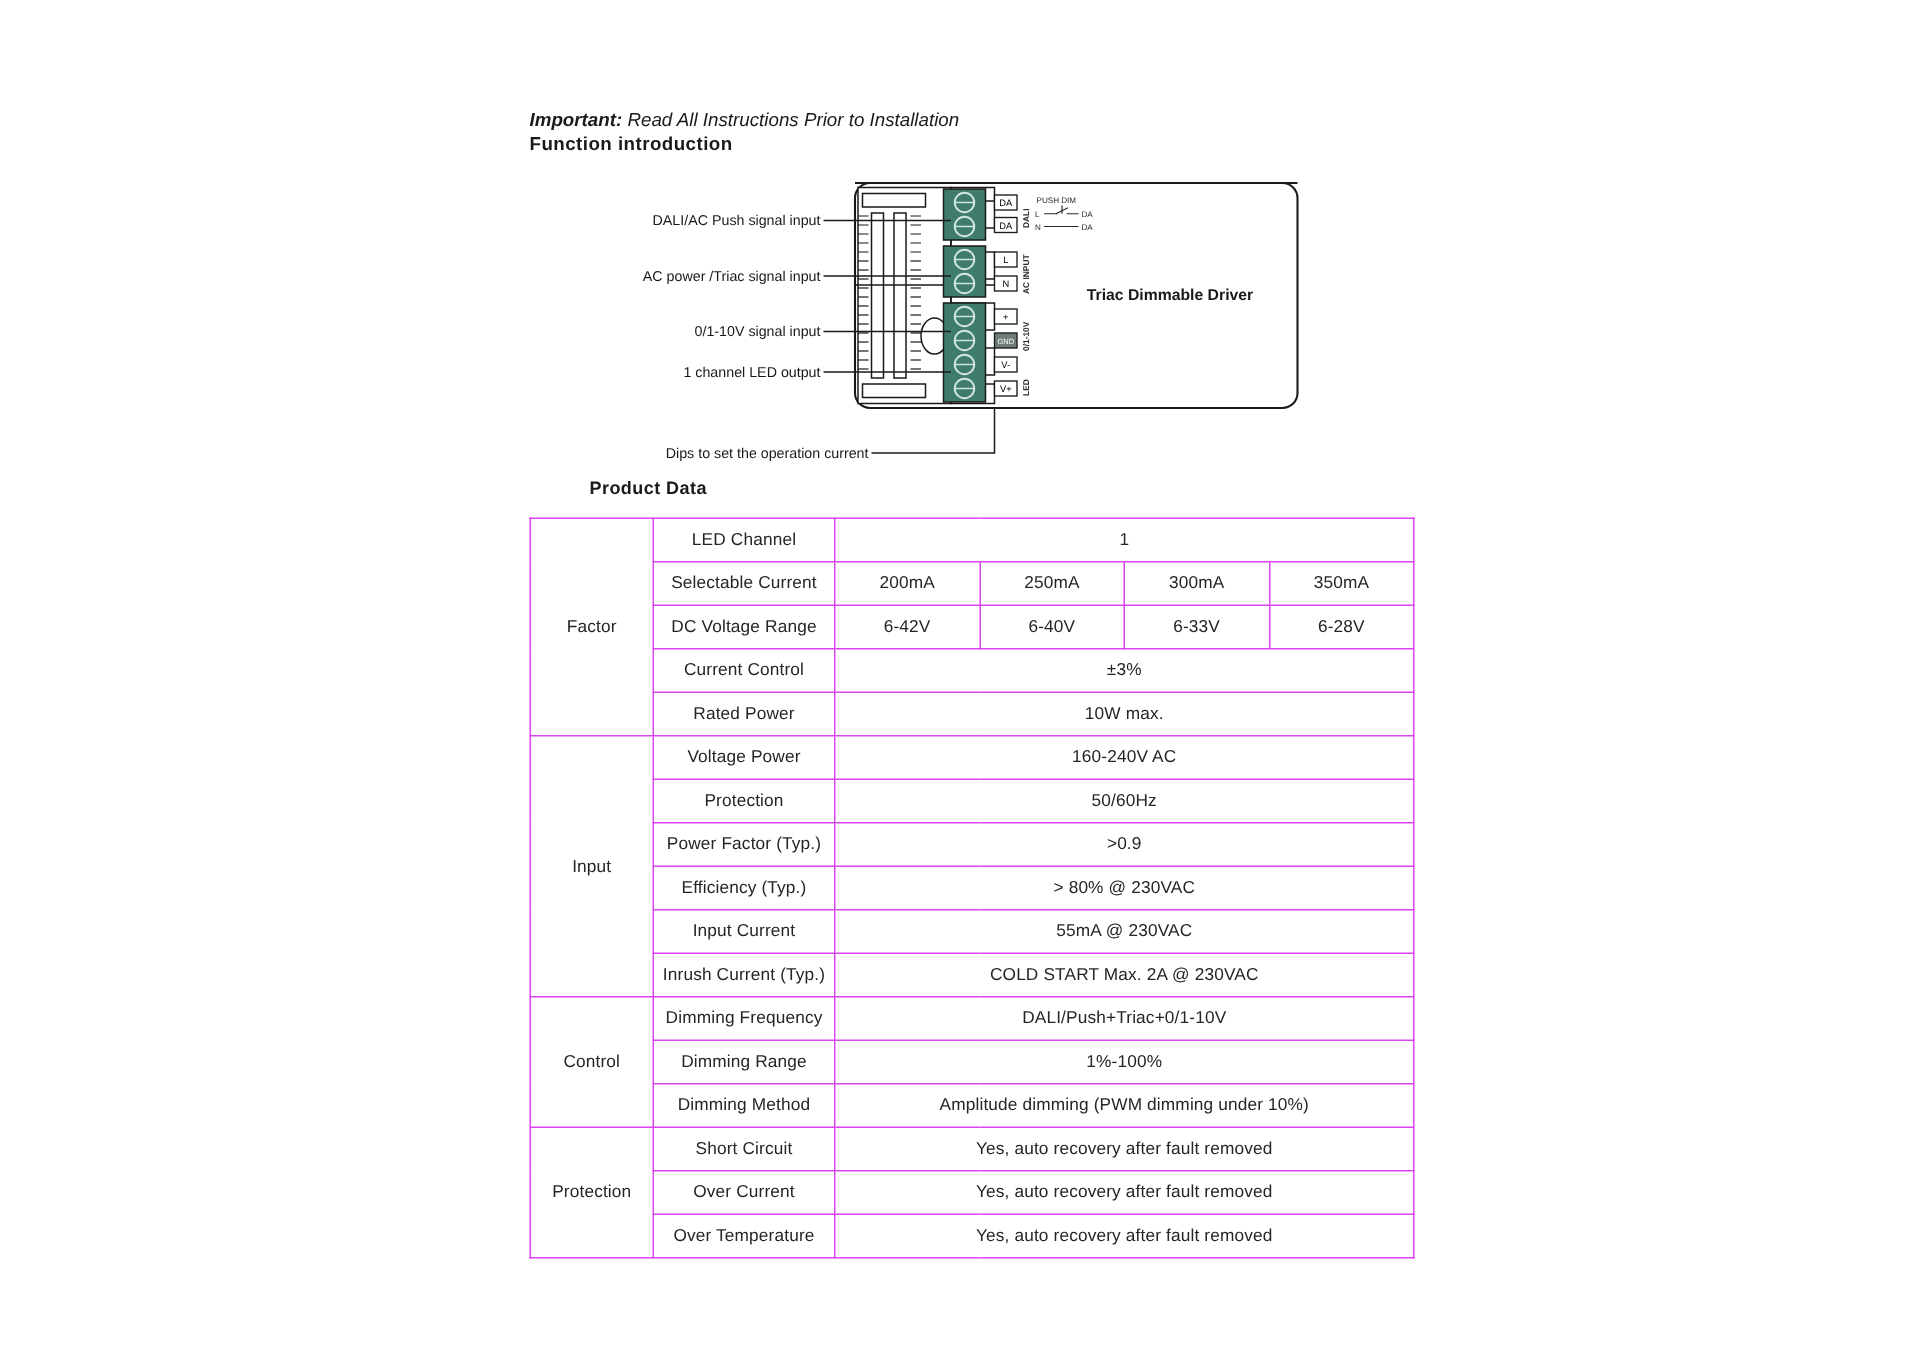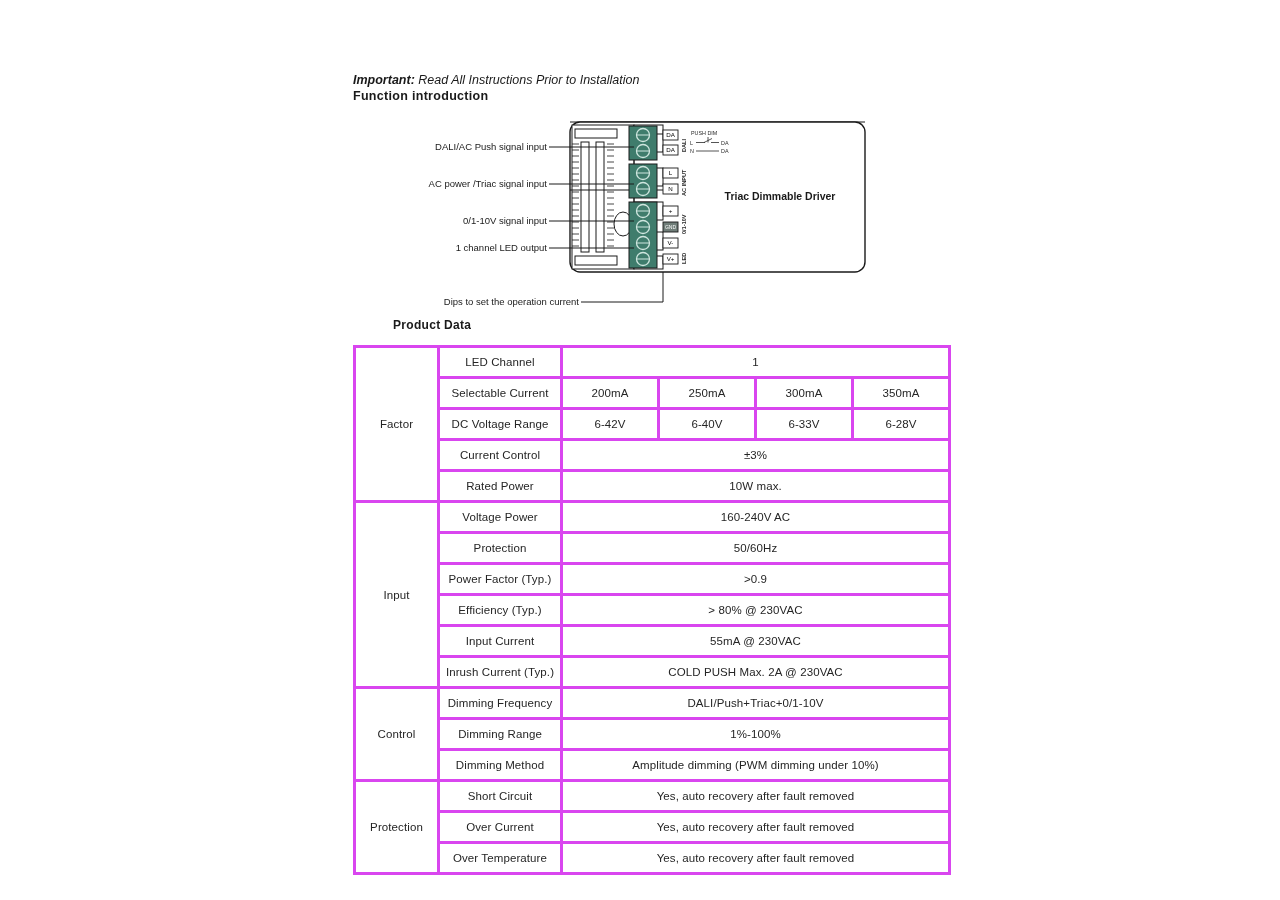--- a/index.html
+++ b/index.html
@@ -66,21 +66,21 @@
     position: absolute;
     left: 353px;
     top: 345px;
     width: 574px;
     border-collapse: collapse;
     table-layout: fixed;
     font-size: 11.5px;
     color: #252525;
   }
   #spec-table td {
-    border: 3px solid #d946ef;
+    border: 1px solid #d946ef;
     text-align: center;
     vertical-align: middle;
     padding: 0 2px;
     height: 28px;
     font-weight: 400;
     letter-spacing: 0.1px;
   }
   td.group-cell {
     width: 77px;
   }
@@ -334,21 +334,21 @@
     <tr>
       <td class="param-cell">Efficiency (Typ.)</td>
       <td class="value-cell" colspan="4">&gt; 80% @ 230VAC</td>
     </tr>
     <tr>
       <td class="param-cell">Input Current</td>
       <td class="value-cell" colspan="4">55mA @ 230VAC</td>
     </tr>
     <tr>
       <td class="param-cell">Inrush Current (Typ.)</td>
-      <td class="value-cell" colspan="4">COLD PUSH Max. 2A @ 230VAC</td>
+      <td class="value-cell" colspan="4">COLD START Max. 2A @ 230VAC</td>
     </tr>
 
     <tr>
       <td class="group-cell" rowspan="3">Control</td>
       <td class="param-cell">Dimming Frequency</td>
       <td class="value-cell" colspan="4">DALI/Push+Triac+0/1-10V</td>
     </tr>
     <tr>
       <td class="param-cell">Dimming Range</td>
       <td class="value-cell" colspan="4">1%-100%</td>

